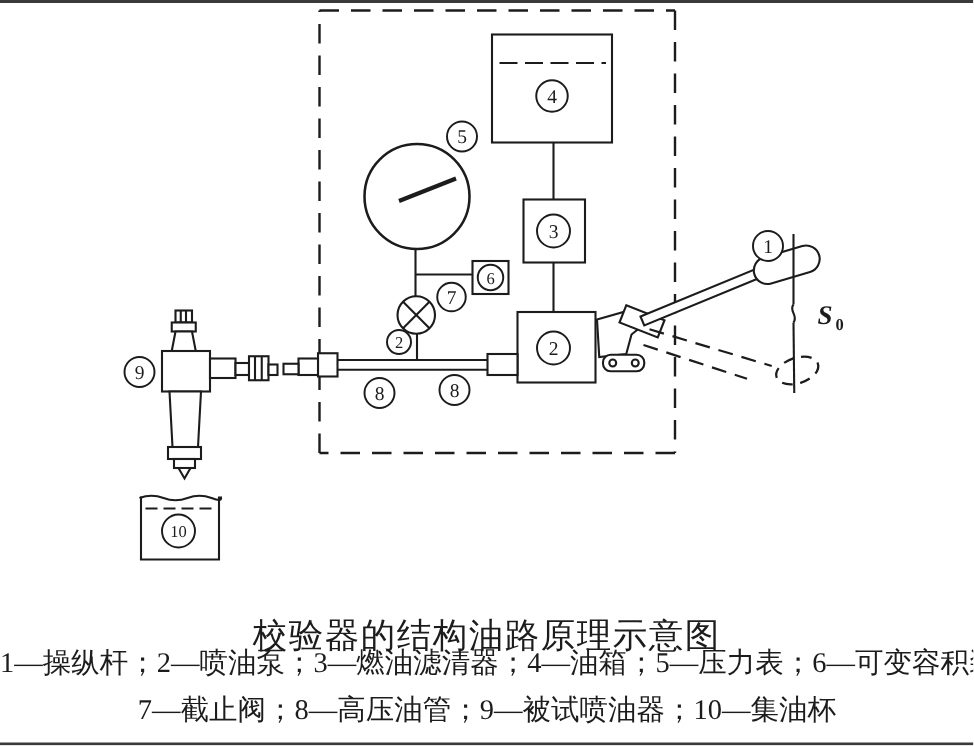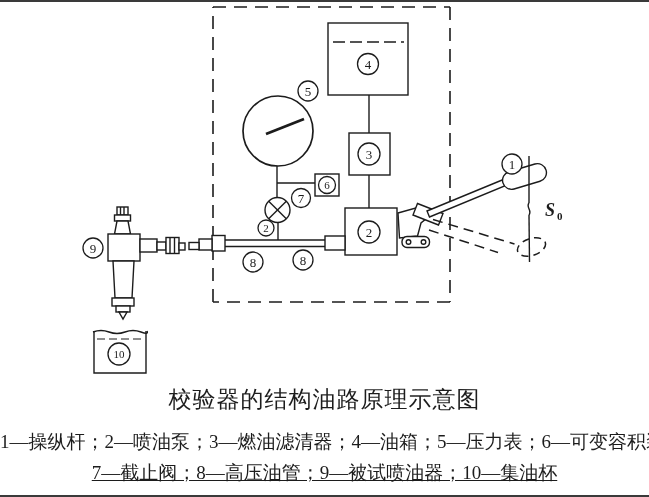--- a/index.html
+++ b/index.html
@@ -5,23 +5,23 @@
   html,body { margin:0; padding:0; background:#fff; }
   .stage {
     position:relative; width:649px; height:497px; background:#ffffff;
     font-family:"Liberation Serif","DejaVu Serif",serif; color:#1c1c1c;
     overflow:hidden;
   }
   .edge { position:absolute; left:0; width:649px; height:2px; background:#3a3a3a; }
   .edge.top { top:0; }
   .edge.bottom { bottom:0; }
   .caption { position:absolute; left:0; width:100%; text-align:center; white-space:nowrap; }
-  .fig-title { top:384px; font-size:23px; letter-spacing:1px; }
+  .fig-title { top:408px; font-size:23px; letter-spacing:1px; }
   .legend-1 { top:429px; font-size:19px; }
-  .legend-2 { top:460px; font-size:19px;text-decoration:underline; }
+  .legend-2 { top:460px; font-size:19px; }
   svg.schematic { position:absolute; top:0; left:0; }
   svg .ln { stroke:#1c1c1c; stroke-width:1.4; fill:none; }
   svg .fw { stroke:#1c1c1c; stroke-width:1.4; fill:#ffffff; }
   svg .dash { stroke:#1c1c1c; stroke-width:1.6; fill:none; stroke-dasharray:13 8; }
   svg .lvl { stroke:#1c1c1c; stroke-width:1.3; fill:none; stroke-dasharray:12 5; }
   svg .lvl2 { stroke:#1c1c1c; stroke-width:1.2; fill:none; stroke-dasharray:8 4; }
   svg .ghost { stroke:#1c1c1c; stroke-width:1.5; fill:none; stroke-dasharray:10 6; }
   svg .callout circle { fill:#ffffff; stroke:#1c1c1c; stroke-width:1.3; }
   svg .callout text {
     font-family:"Liberation Serif","DejaVu Serif",serif;

